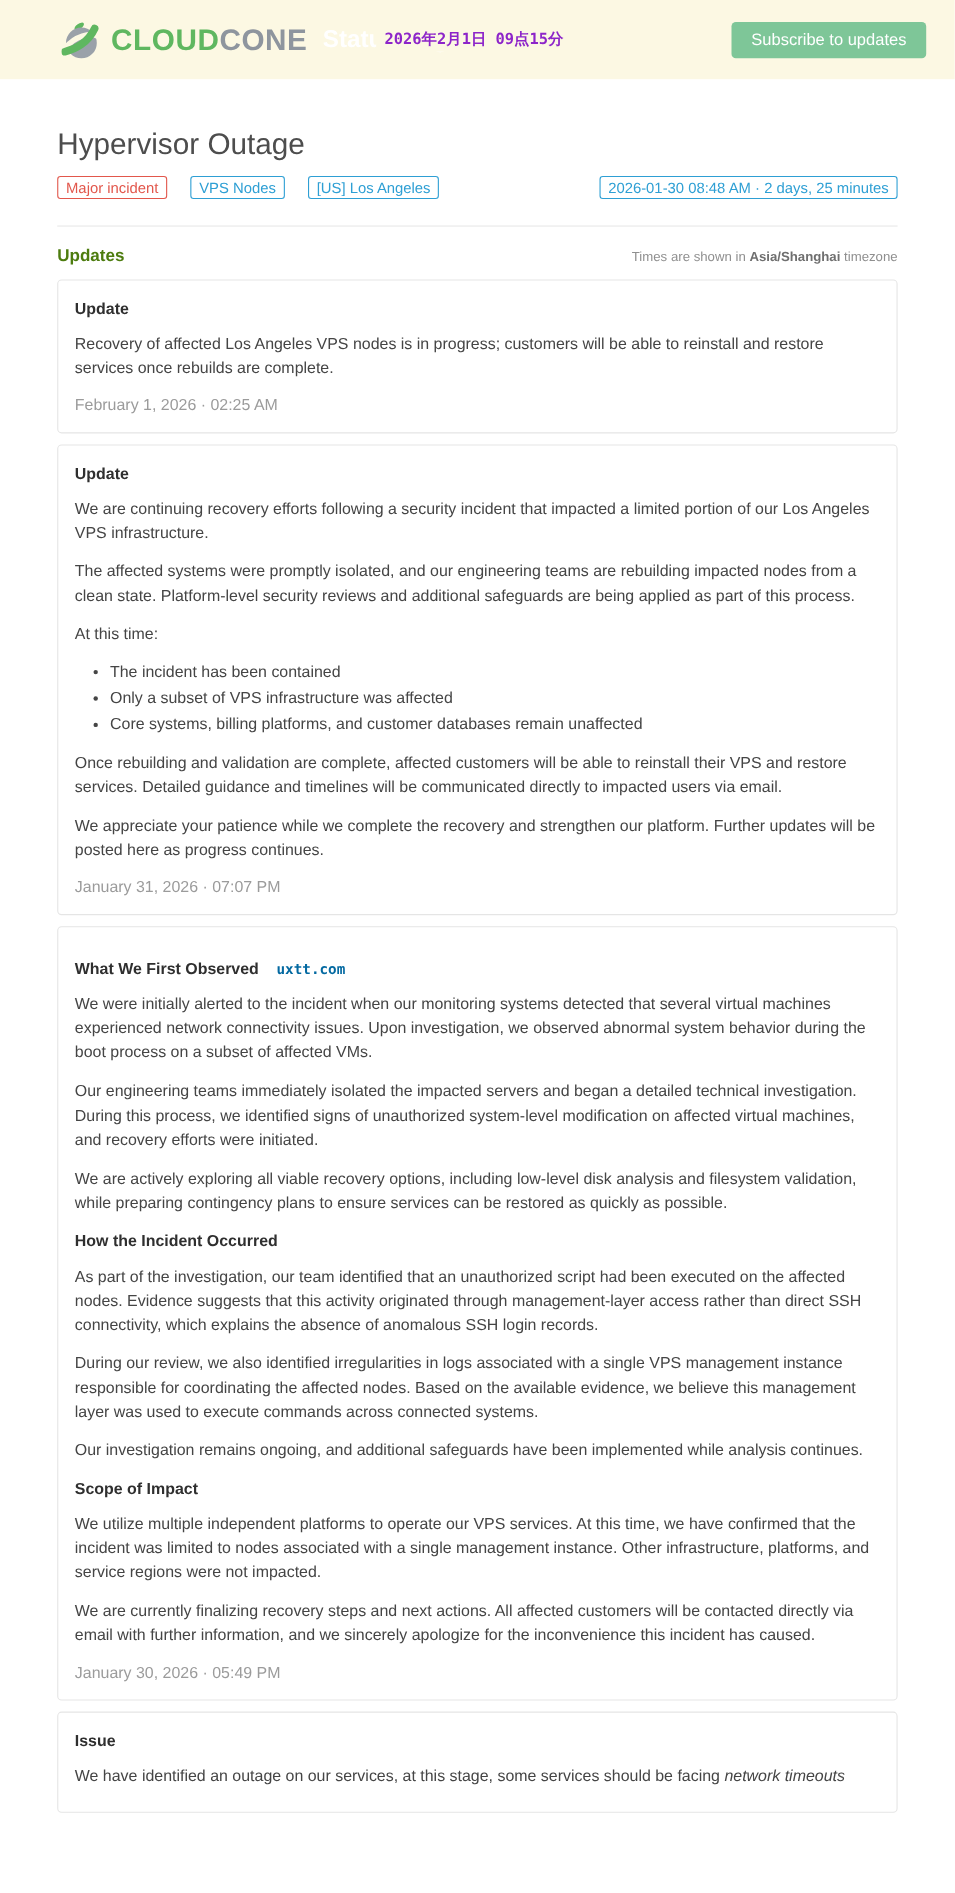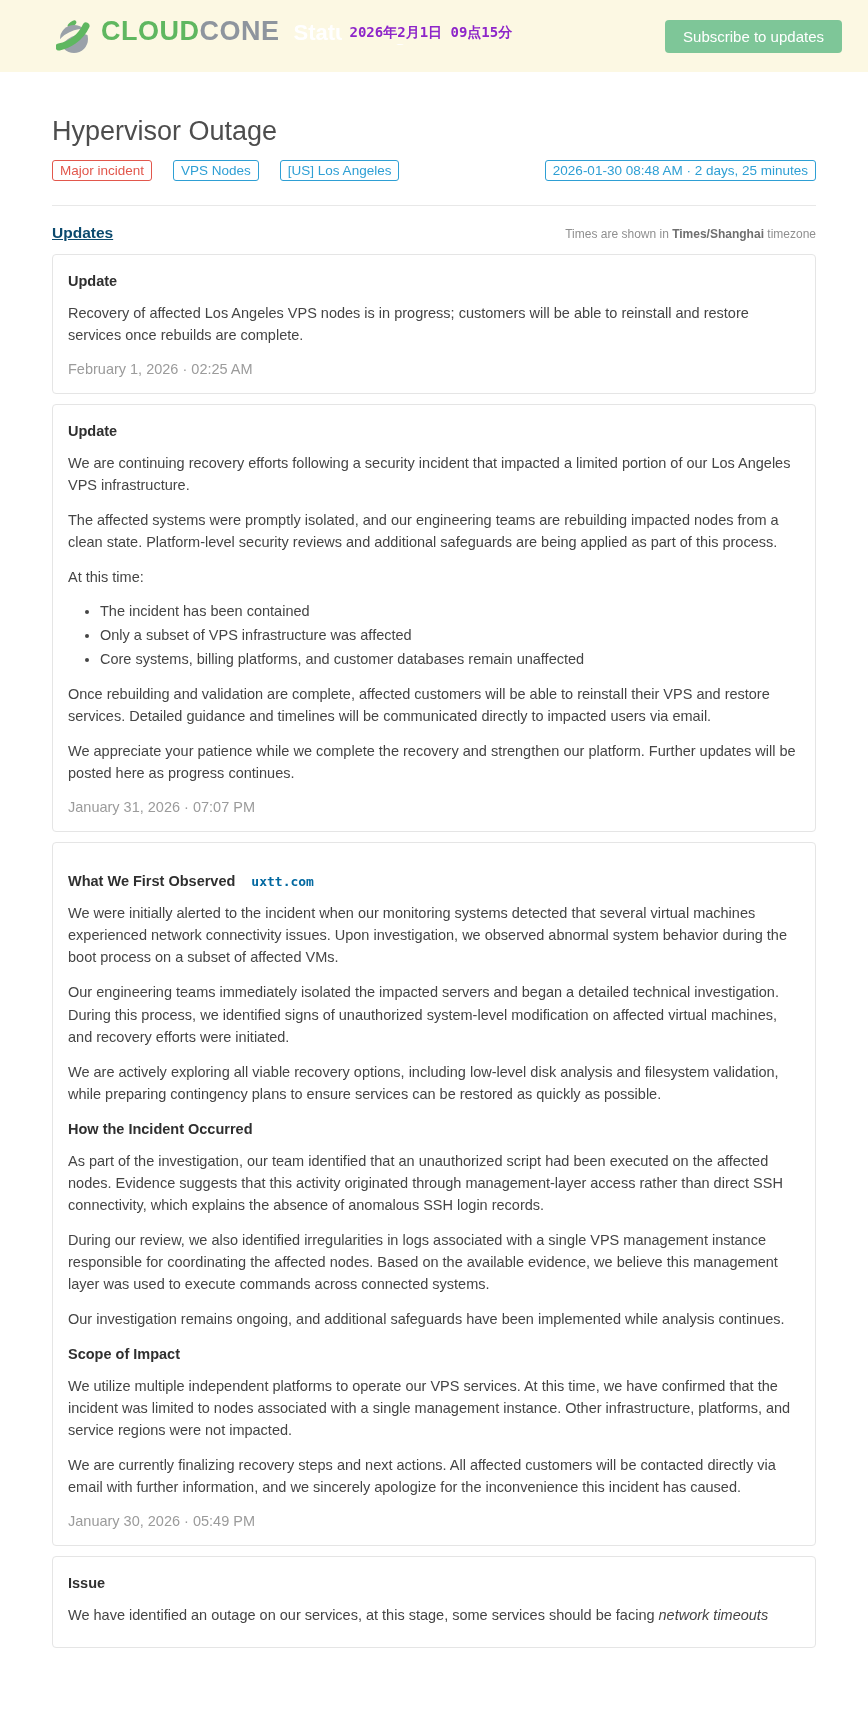--- a/index.html
+++ b/index.html
@@ -14,21 +14,21 @@
 
   
   .header {
     background: #fcf8e3;
     height: 72px;
     display: flex;
     align-items: center;
     justify-content: space-between;
     padding: 0 26px 0 56px;
   }
-  .header-left { display: flex; }
+  .header-left { display: flex; align-items: center; }
   .logo-icon { margin-right: 9px; display: inline-flex; }
   .brand { font-size: 27px; font-weight: bold; letter-spacing: 0.5px; white-space: nowrap; }
   .brand .cloud { color: #5fb760; }
   .brand .cone  { color: #8e959e; }
   .watermark-wrap { position: relative; margin-left: 14px; height: 34px; display: flex; align-items: center; }
   .status-watermark {
     color: #ffffff;
     font-size: 22px;
     font-weight: bold;
     white-space: nowrap;
@@ -81,21 +81,21 @@
   .badge.blue { color: #2e9fd4; border-color: #2e9fd4; }
 
   .divider { border: none; border-top: 1px solid #e8e8e8; margin: 24px 0 0 0; }
 
   .updates-row {
     display: flex;
     justify-content: space-between;
     align-items: baseline;
     margin: 18px 0 12px 0;
   }
-  .updates-heading { font-size: 15.5px; font-weight: bold; color: #0c4a6e; text-decoration: underline; }
+  .updates-heading { font-size: 15.5px; font-weight: bold; color: #4d7c0f; }
   .tz-note { font-size: 12px; color: #8f8f8f; }
   .tz-note .tz-bold { font-weight: bold; color: #6f6f6f; }
 
   
   .card {
     border: 1px solid #e5e5e5;
     border-radius: 4px;
     background: #ffffff;
     padding: 14px 15px 8px 15px;
     margin-bottom: 10px;
@@ -165,21 +165,21 @@
         <span class="badge blue">[US] Los Angeles</span>
       </div>
       <span class="badge blue">2026-01-30 08:48 AM · 2 days, 25 minutes</span>
     </div>
   </div>
 
   <hr class="divider">
 
   <div class="updates-row">
     <span class="updates-heading">Updates</span>
-    <span class="tz-note"><span>Times are shown in </span><span class="tz-bold">Times/Shanghai</span><span> timezone</span></span>
+    <span class="tz-note"><span>Times are shown in </span><span class="tz-bold">Asia/Shanghai</span><span> timezone</span></span>
   </div>
 
   <div>
       <div class="card">
         <div class="card-status">Update</div>
         <p>Recovery of affected Los Angeles VPS nodes is in progress; customers will be able to reinstall and restore services once rebuilds are complete.</p>
         <div class="timestamp">February 1, 2026 · 02:25 AM</div>
       </div>
       <div class="card">
         <div class="card-status">Update</div>

